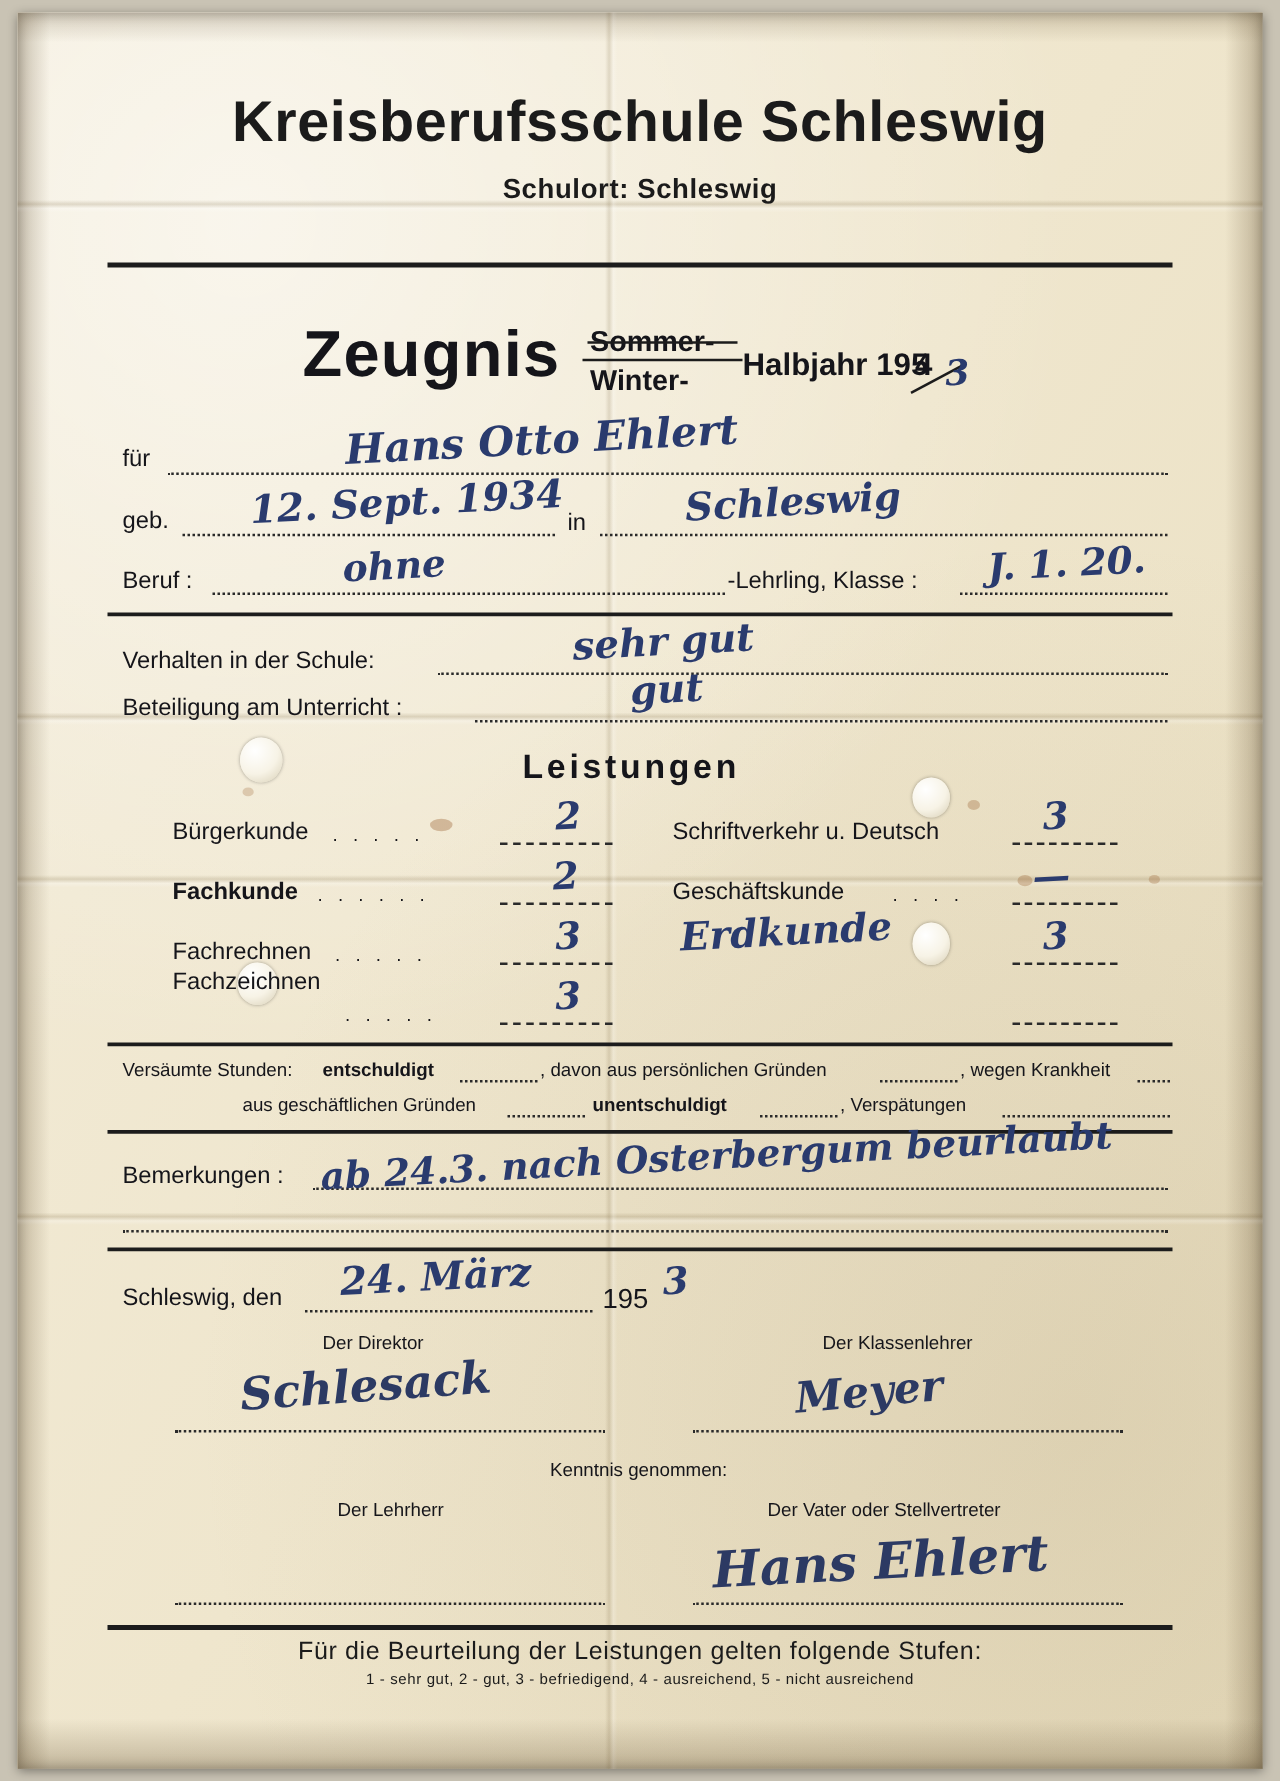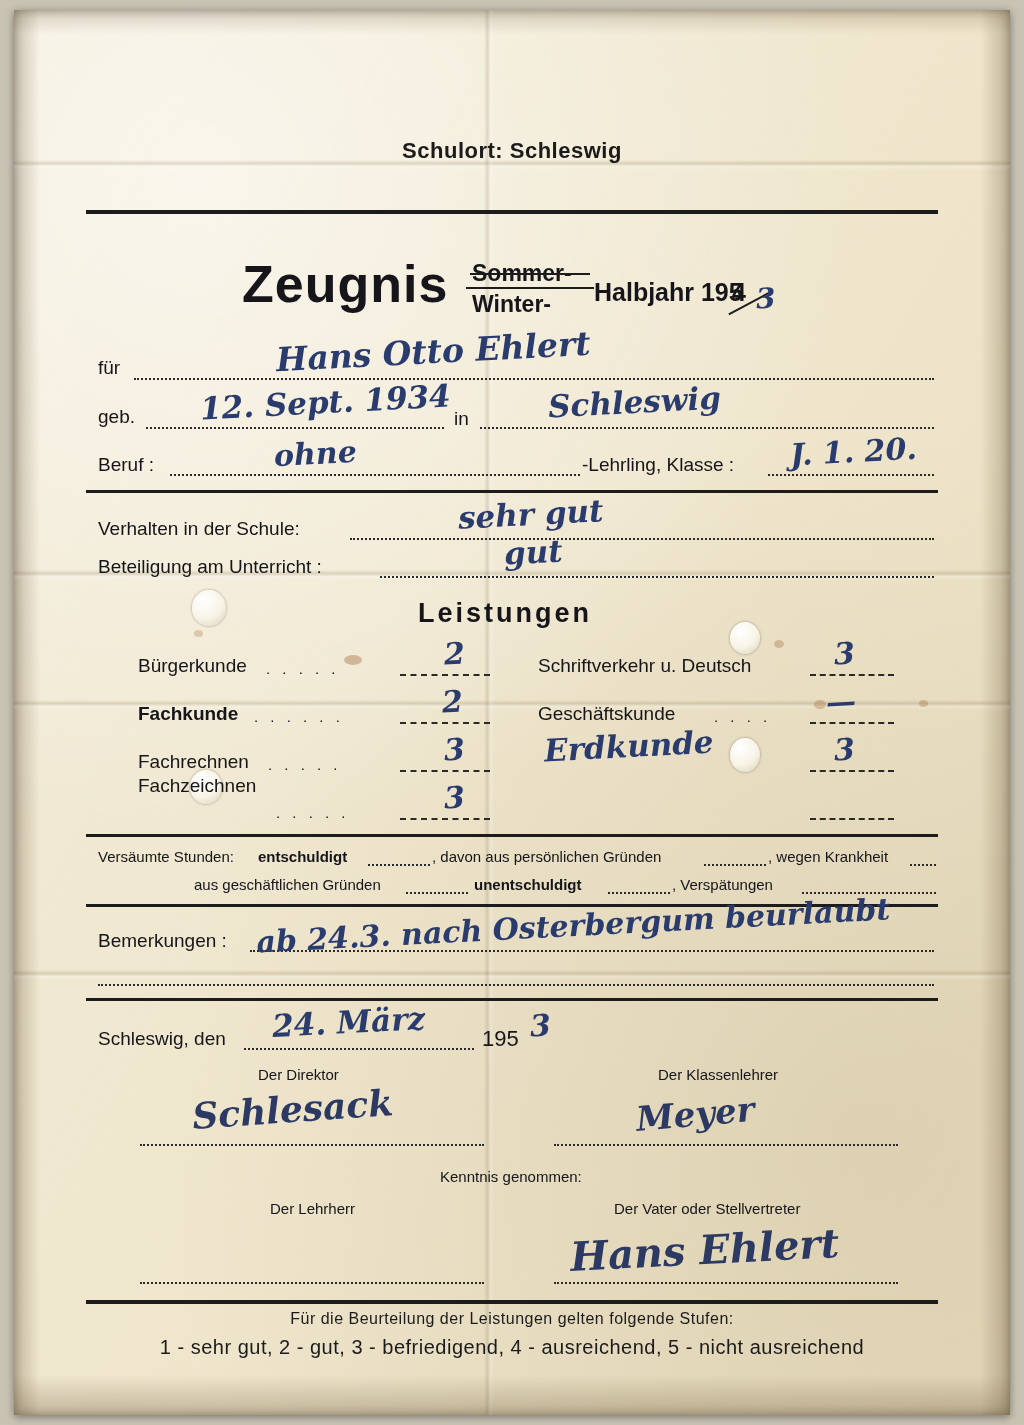--- a/index.html
+++ b/index.html
@@ -61,20 +61,21 @@
   <div class="stain" style="left:760px;top:630px;width:10px;height:8px;background:rgba(150,90,40,.3);"></div>
   <div class="stain" style="left:800px;top:690px;width:12px;height:9px;background:rgba(150,90,40,.3);"></div>
   <div class="stain" style="left:905px;top:690px;width:9px;height:7px;background:rgba(150,90,40,.28);"></div>
   <div class="stain" style="left:180px;top:620px;width:9px;height:7px;background:rgba(150,90,40,.25);"></div>
 
   <div class="hole" style="left:178px;top:580px;width:34px;height:36px;"></div>
   <div class="hole" style="left:716px;top:612px;width:30px;height:32px;"></div>
   <div class="hole" style="left:716px;top:728px;width:30px;height:34px;"></div>
   <div class="hole" style="left:176px;top:760px;width:32px;height:34px;"></div>
 
+  <div class="hdr-title" style="top:60px;font-size:46px;">Kreisberufsschule Schleswig</div>
   <div class="hdr-title" style="top:128px;font-size:22px;">Schulort: Schleswig</div>
 
   <div class="rule" style="left:72px;top:200px;width:852px;height:4px;"></div>
 
   <div class="lbl" style="left:228px;top:244px;font-size:52px;font-weight:bold;letter-spacing:1px;">Zeugnis</div>
 
   <div class="lbl" style="left:458px;top:250px;font-size:23px;font-weight:bold;">Sommer-</div>
   <div class="strike" style="left:456px;top:263px;width:120px;"></div>
   <div class="rule" style="left:452px;top:277px;width:128px;height:2px;"></div>
   <div class="lbl" style="left:458px;top:281px;font-size:23px;font-weight:bold;">Winter-</div>
@@ -193,20 +194,20 @@
 
   <div class="lbl small" style="left:256px;top:1190px;">Der Lehrherr</div>
   <div class="dots" style="left:126px;top:1272px;width:344px;"></div>
 
   <div class="lbl small" style="left:600px;top:1190px;">Der Vater oder Stellvertreter</div>
   <div class="sig" style="left:556px;top:1216px;font-size:40px;transform:rotate(-3deg);">Hans Ehlert</div>
   <div class="dots" style="left:540px;top:1272px;width:344px;"></div>
 
   <div class="rule" style="left:72px;top:1290px;width:852px;height:4px;"></div>
 
-  <div class="hdr-title" style="top:1300px;font-size:16px;font-weight:normal;">Für die Beurteilung der Leistungen gelten folgende Stufen:</div>
-  <div class="hdr-title" style="top:1326px;font-size:20px;font-weight:normal;">1 - sehr gut,  2 - gut,  3 - befriedigend,  4 - ausreichend,  5 - nicht ausreichend</div>
+  <div class="hdr-title" style="top:1300px;font-size:20px;font-weight:normal;">Für die Beurteilung der Leistungen gelten folgende Stufen:</div>
+  <div class="hdr-title" style="top:1326px;font-size:12px;font-weight:normal;">1 - sehr gut,  2 - gut,  3 - befriedigend,  4 - ausreichend,  5 - nicht ausreichend</div>
 
   <div class="edge-dark" style="left:0;top:0;width:26px;height:100%;background:linear-gradient(to right,rgba(90,70,40,.30),rgba(0,0,0,0));"></div>
   <div class="edge-dark" style="right:0;top:0;width:30px;height:100%;background:linear-gradient(to left,rgba(90,70,40,.32),rgba(0,0,0,0));"></div>
   <div class="edge-dark" style="left:0;bottom:0;width:100%;height:40px;background:linear-gradient(to top,rgba(90,70,40,.30),rgba(0,0,0,0));"></div>
   <div class="edge-dark" style="left:0;top:0;width:100%;height:24px;background:linear-gradient(to bottom,rgba(90,70,40,.22),rgba(0,0,0,0));"></div>
 </div>
 
 </body></html>

